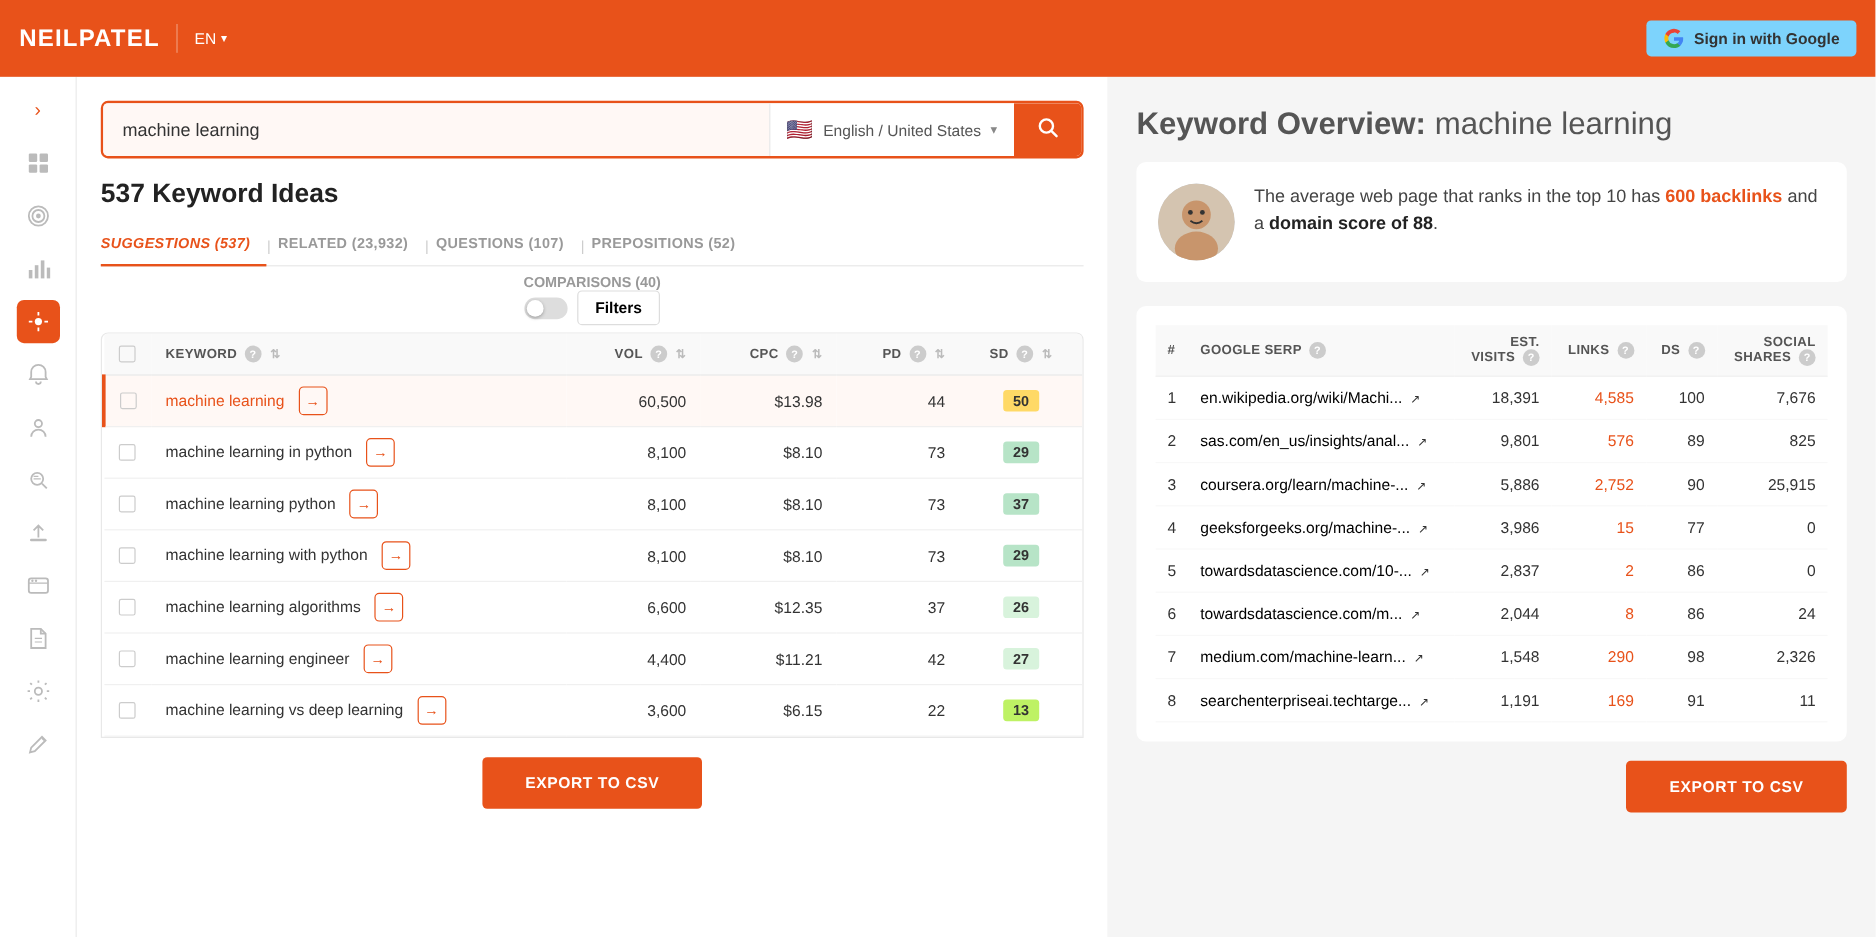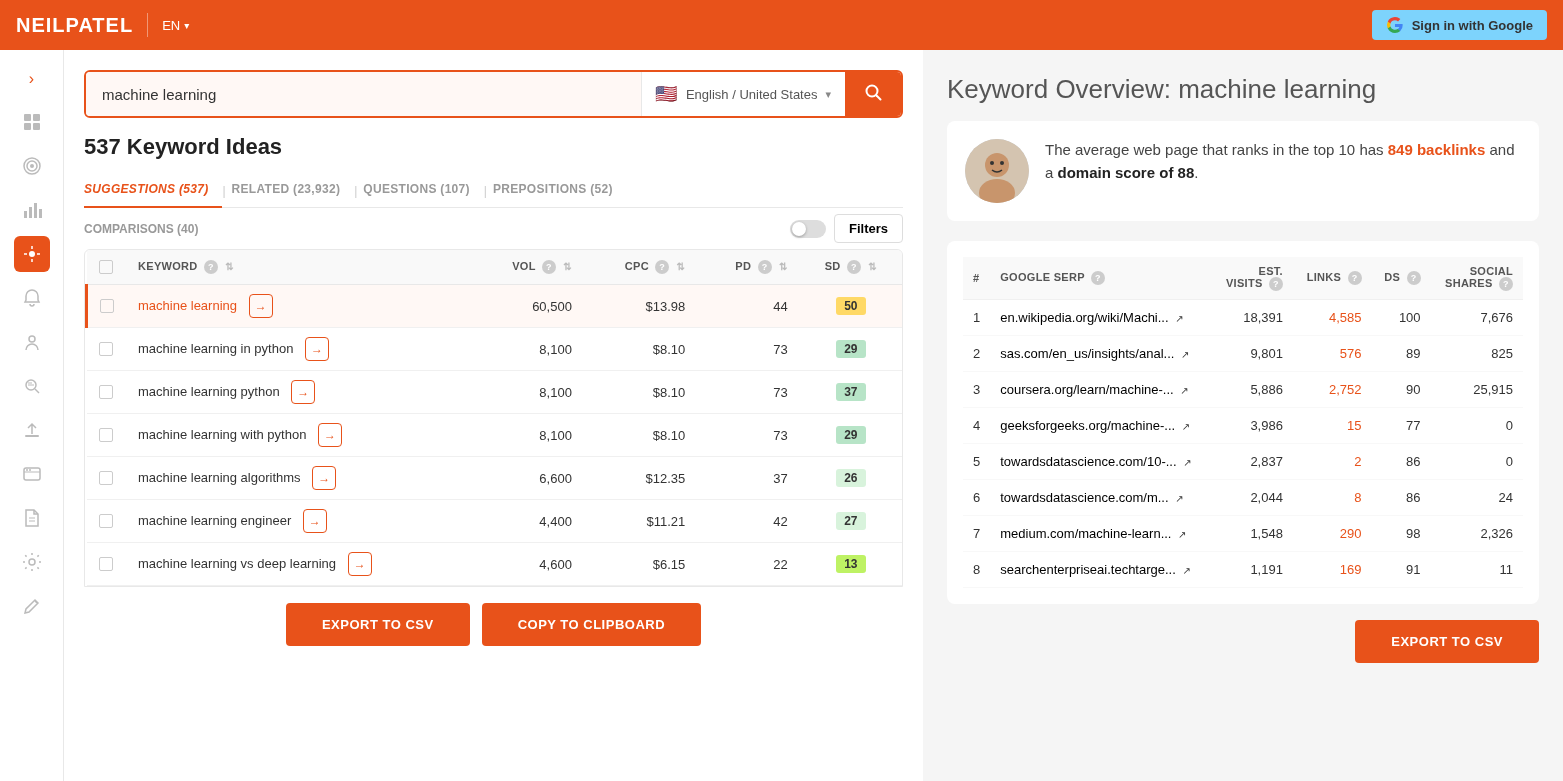--- a/index.html
+++ b/index.html
@@ -4,21 +4,21 @@
   <style>
     * { box-sizing: border-box; margin: 0; padding: 0; }
     body { font-family: 'Arial', sans-serif; background: #f5f5f5; display: flex; flex-direction: column; height: 781px; overflow: hidden; }
 
     
     .top-nav {
       background: #e8521a;
       display: flex;
       align-items: center;
       padding: 0 16px;
-      height: 50px;
+      height: 64px;
       flex-shrink: 0;
       position: relative;
     }
     .nav-logo {
       color: white;
       font-weight: 900;
       font-size: 20px;
       letter-spacing: 1px;
     }
     .nav-divider {
@@ -180,20 +180,21 @@
     .tab-item.active {
       color: #e8521a;
       border-bottom: 2px solid #e8521a;
       font-style: italic;
     }
     .tab-divider { color: #ccc; margin: 0 6px 0 0; font-size: 12px; }
     .tabs-row2 {
       display: flex;
       align-items: center;
       padding: 6px 0;
+      flex-direction: column;
     }
     .tab-item2 {
       font-size: 12px;
       font-weight: 600;
       color: #999;
       cursor: pointer;
       text-transform: uppercase;
     }
     .filter-toggle {
       display: flex;
@@ -325,21 +326,21 @@
       flex-shrink: 0;
       padding: 24px;
     }
     .kw-overview-title {
       font-size: 26px;
       font-weight: 900;
       color: #222;
       margin-bottom: 16px;
     }
     .kw-overview-title span {
-      font-weight: 400;
+      font-weight: 700;
       color: #555;
     }
     .overview-card {
       background: white;
       border-radius: 8px;
       padding: 18px;
       display: flex;
       align-items: flex-start;
       gap: 16px;
       margin-bottom: 20px;
@@ -665,34 +666,33 @@
       </td>
     </tr>
             <tr>
       <td>
         <div class="checkbox"></div>
       </td>
       <td>
         <span class="">machine learning vs deep learning</span>
         <span class="keyword-arrow" style="margin-left:8px;">→</span>
       </td>
-      <td class="right">4,600</td>
+      <td class="right">3,600</td>
       <td class="right">$6.15</td>
       <td class="right">22</td>
       <td class="center">
         <span class="sd-badge sd-green-pale">13</span>
       </td>
     </tr>
           </tbody>
       </table>
     </div>
 
     <div class="bottom-buttons">
       <button class="btn-primary">EXPORT TO CSV</button>
-      <button class="btn-primary">COPY TO CLIPBOARD</button>
     </div>
   </div>
 
   <div class="right-panel">
     <div class="kw-overview-title">
       <span>Keyword Overview: </span>
       <span style="font-weight:400;color:#555;">machine learning</span>
     </div>
 
     <div class="overview-card">
@@ -701,21 +701,21 @@
         <svg width="64" height="64" viewBox="0 0 64 64">
           <circle cx="32" cy="32" r="32" fill="#d4c4b0"></circle>
           <circle cx="32" cy="26" r="12" fill="#c8956c"></circle>
           <ellipse cx="32" cy="54" rx="18" ry="14" fill="#c8956c"></ellipse>
           <circle cx="27" cy="24" r="2" fill="#333"></circle>
           <circle cx="37" cy="24" r="2" fill="#333"></circle>
           <path d="M27 31 Q32 35 37 31" stroke="#333" stroke-width="1.5" fill="none"></path>
         </svg>
       </div>
       <div class="overview-text">
-        The average web page that ranks in the top 10 has <strong>849</strong> <strong>backlinks</strong> and a <b>domain score of <span>88</span></b>.
+        The average web page that ranks in the top 10 has <strong>600</strong> <strong>backlinks</strong> and a <b>domain score of <span>88</span></b>.
       </div>
     </div>
 
     <div class="serp-table-card">
       <table class="serp-table">
         <thead>
           <tr>
             <th class="serp-th" style="width:24px">#</th>
             <th class="serp-th">GOOGLE SERP <span class="info-icon">?</span></th>
             <th class="serp-th right">EST.<br>VISITS <span class="info-icon">?</span></th>

